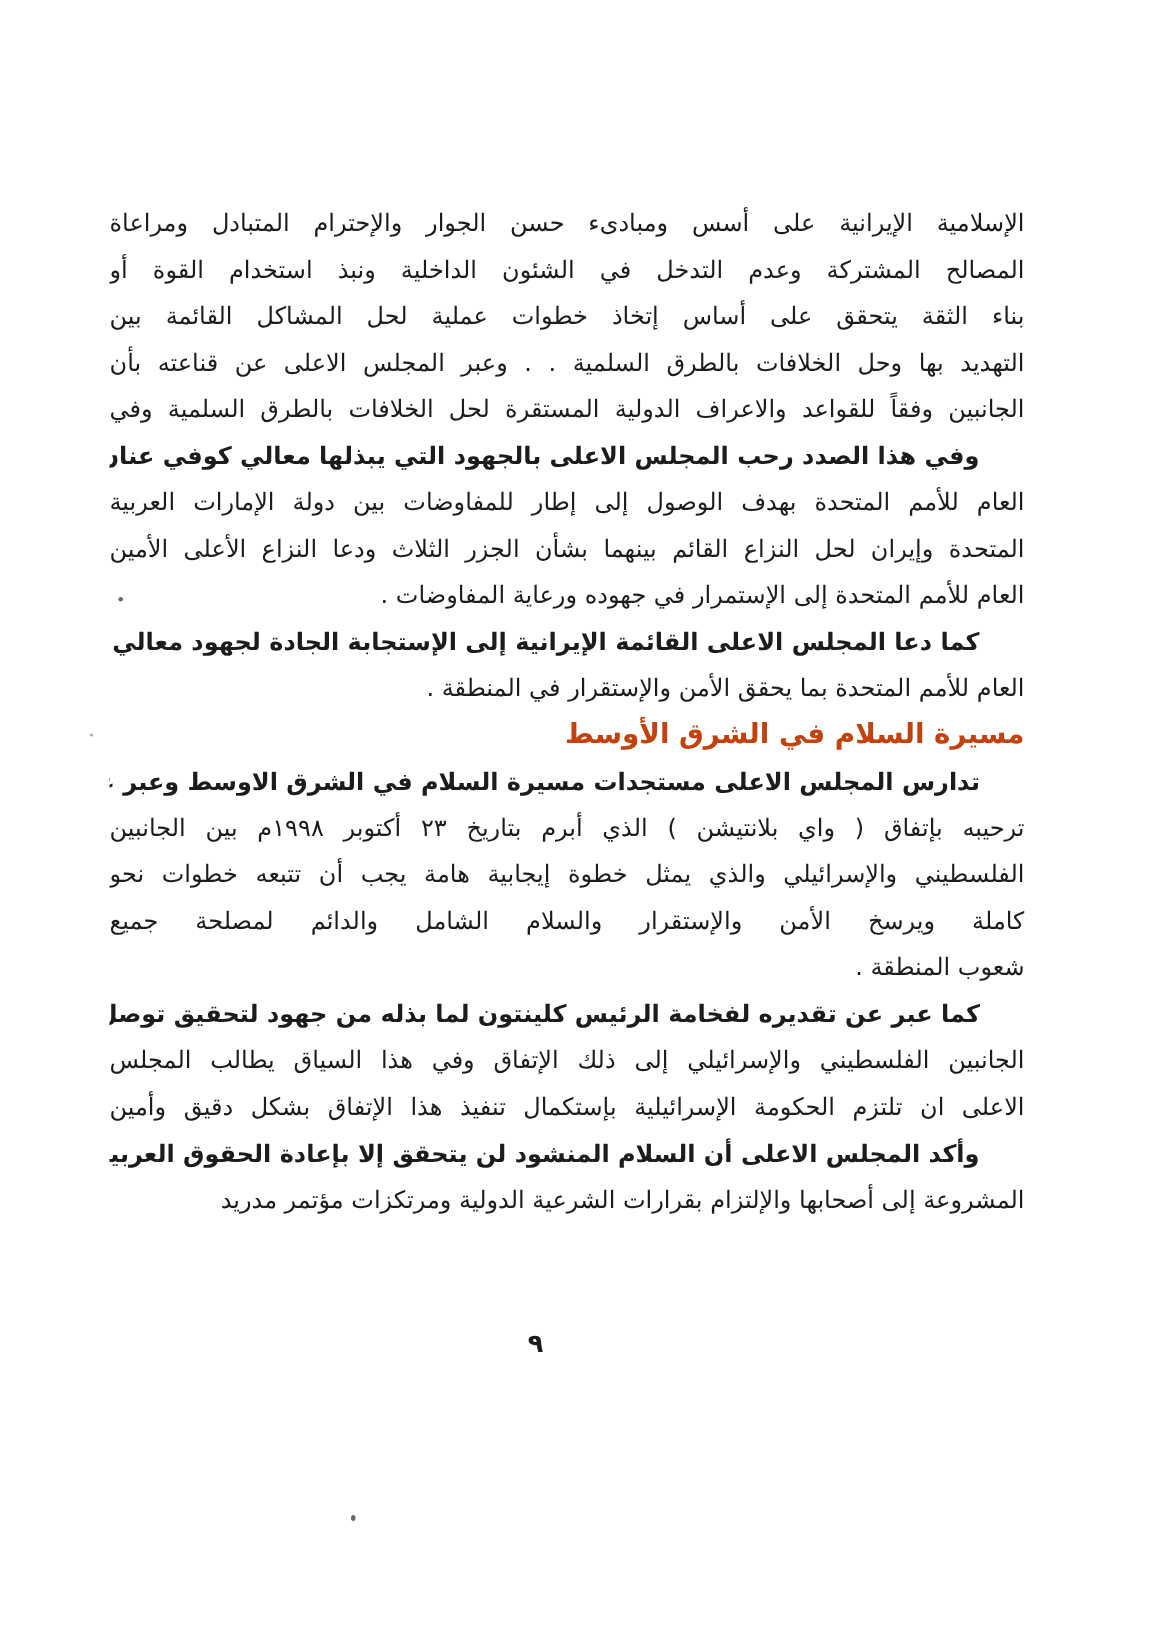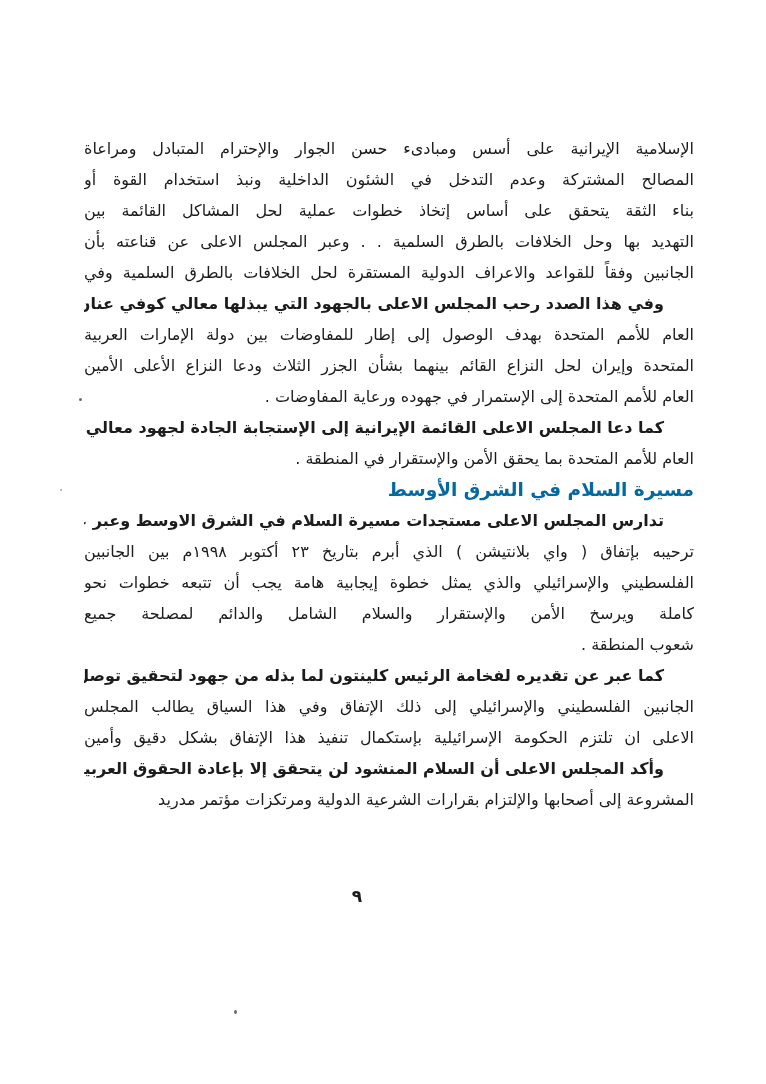--- a/index.html
+++ b/index.html
@@ -15,21 +15,21 @@
     overflow: hidden;
   }
   .page {
     position: absolute;
     inset: 0;
     background: #ffffff;
   }
   .doc-body {
     position: absolute;
     top: 133px;
-    left: 84px;
+    left: 73px;
     width: 610px;
     direction: rtl;
     color: #1c1c1c;
     font-size: 16px;
     line-height: 31px;
     -webkit-font-smoothing: antialiased;
   }
   .paragraph {
     margin: 0;
   }
@@ -48,21 +48,21 @@
   .line-indent {
     padding-right: 30px;
     font-weight: bold;
   }
   .heading {
     height: 31px;
     font-weight: bold;
     font-size: 18.5px;
     text-align: right;
     letter-spacing: 0;
-    color: #0369a1;
+    color: #c2410c;
   }
   .page-number {
     position: absolute;
     top: 886px;
     left: 342px;
     width: 30px;
     text-align: center;
     direction: rtl;
     font-size: 17px;
     font-weight: bold;

